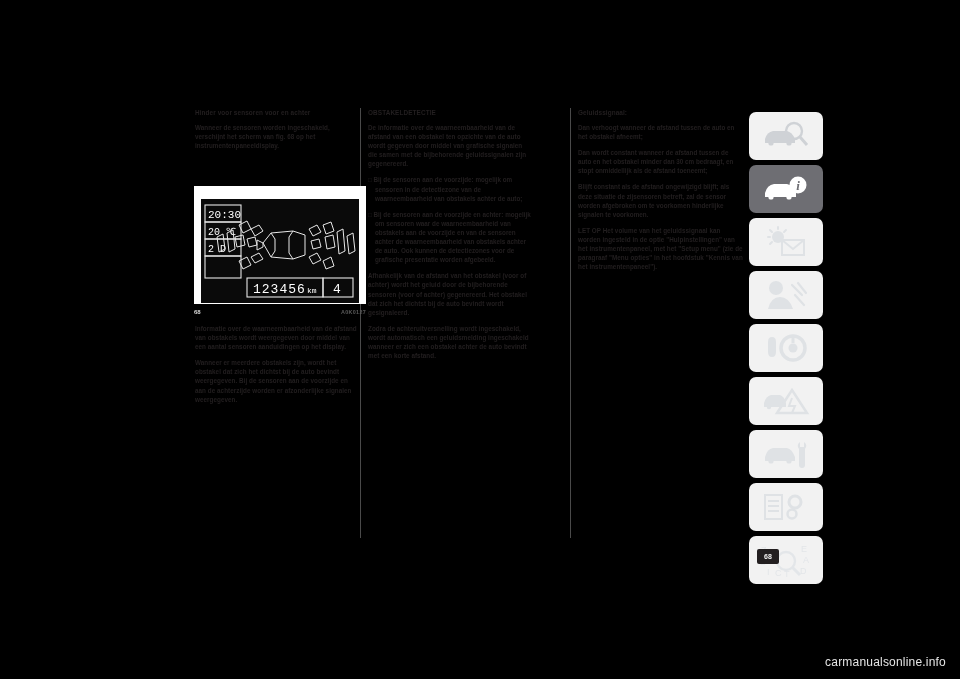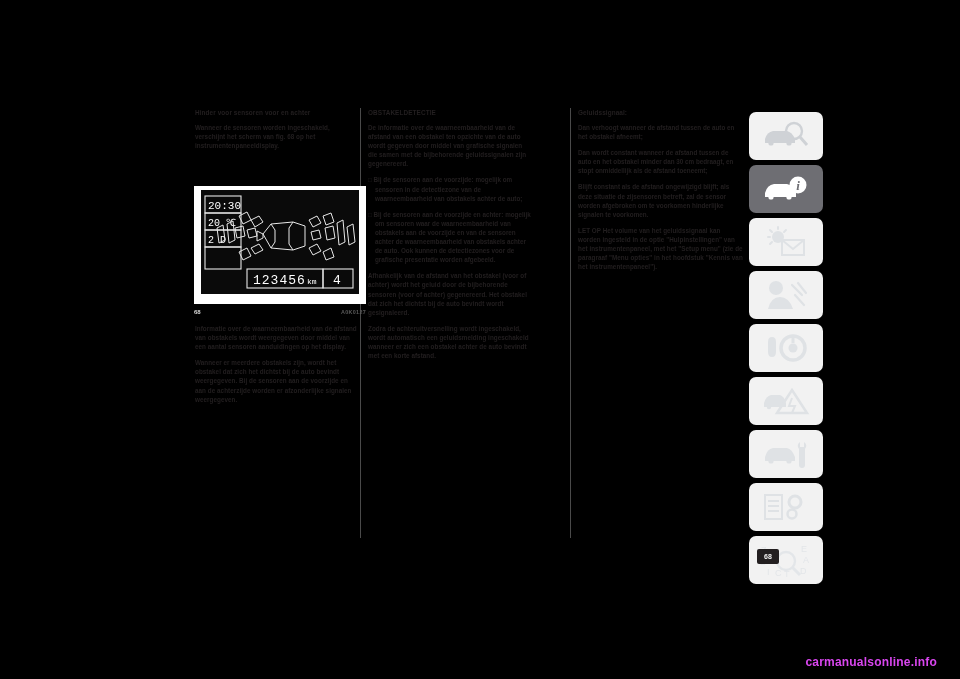--- a/index.html
+++ b/index.html
@@ -32,42 +32,42 @@
 
   ul.dashes{margin:0 0 7px 0;padding:0;list-style:none;}
   ul.dashes li{font-size:6.3px;line-height:9.1px;font-weight:bold;
                margin:0 0 7px 0;color:#231f20;}
 
   .note-lead{font-weight:bold;}
 
   
   .figure{position:absolute;left:194px;top:186px;width:172px;height:118px;
           background:#ffffff;padding:0;box-sizing:border-box;}
-  .cluster{position:absolute;left:201px;top:190px;width:158px;height:78px;
+  .cluster{position:absolute;left:201px;top:199px;width:158px;height:78px;
            background:#fca5a5;box-sizing:border-box;}
   .fig-caption{position:absolute;left:194px;top:309px;width:172px;height:11px;}
   .fig-num{position:absolute;left:0;top:0;font-size:6px;font-weight:bold;
            color:#d9d9d9;}
   .fig-code{position:absolute;right:0;top:0;font-size:5.4px;font-weight:bold;
             color:#5a5a5a;letter-spacing:.3px;}
 
   
   .sidebar{position:absolute;left:749px;top:112px;width:74px;}
   .tab{width:74px;height:48px;margin-bottom:5px;border-radius:7px;
        background:#f2f2f2;position:relative;display:flex;align-items:center;
        justify-content:center;box-sizing:border-box;}
   .tab.active{background:#6e6e73;}
   .tab svg{display:block;}
 
   .pagenum{position:absolute;left:757px;top:549px;width:22px;height:15px;
            background:#231f20;border-radius:2px;color:#f2f2f2;font-size:7px;
            font-weight:bold;display:flex;align-items:center;justify-content:center;}
 
-  .watermark{position:absolute;right:23px;bottom:10px;font-size:12px;
-             font-weight:bold;color:#d946ef;letter-spacing:.2px;}
+  .watermark{position:absolute;right:14px;bottom:10px;font-size:12px;
+             font-weight:normal;color:#e5e5e5;letter-spacing:.2px;}
 </style>
 </head>
 <body>
 
 <div class="page">
 
   <div class="rule rule-a"></div>
   <div class="rule rule-b"></div>
 
   <div class="col col-1">

